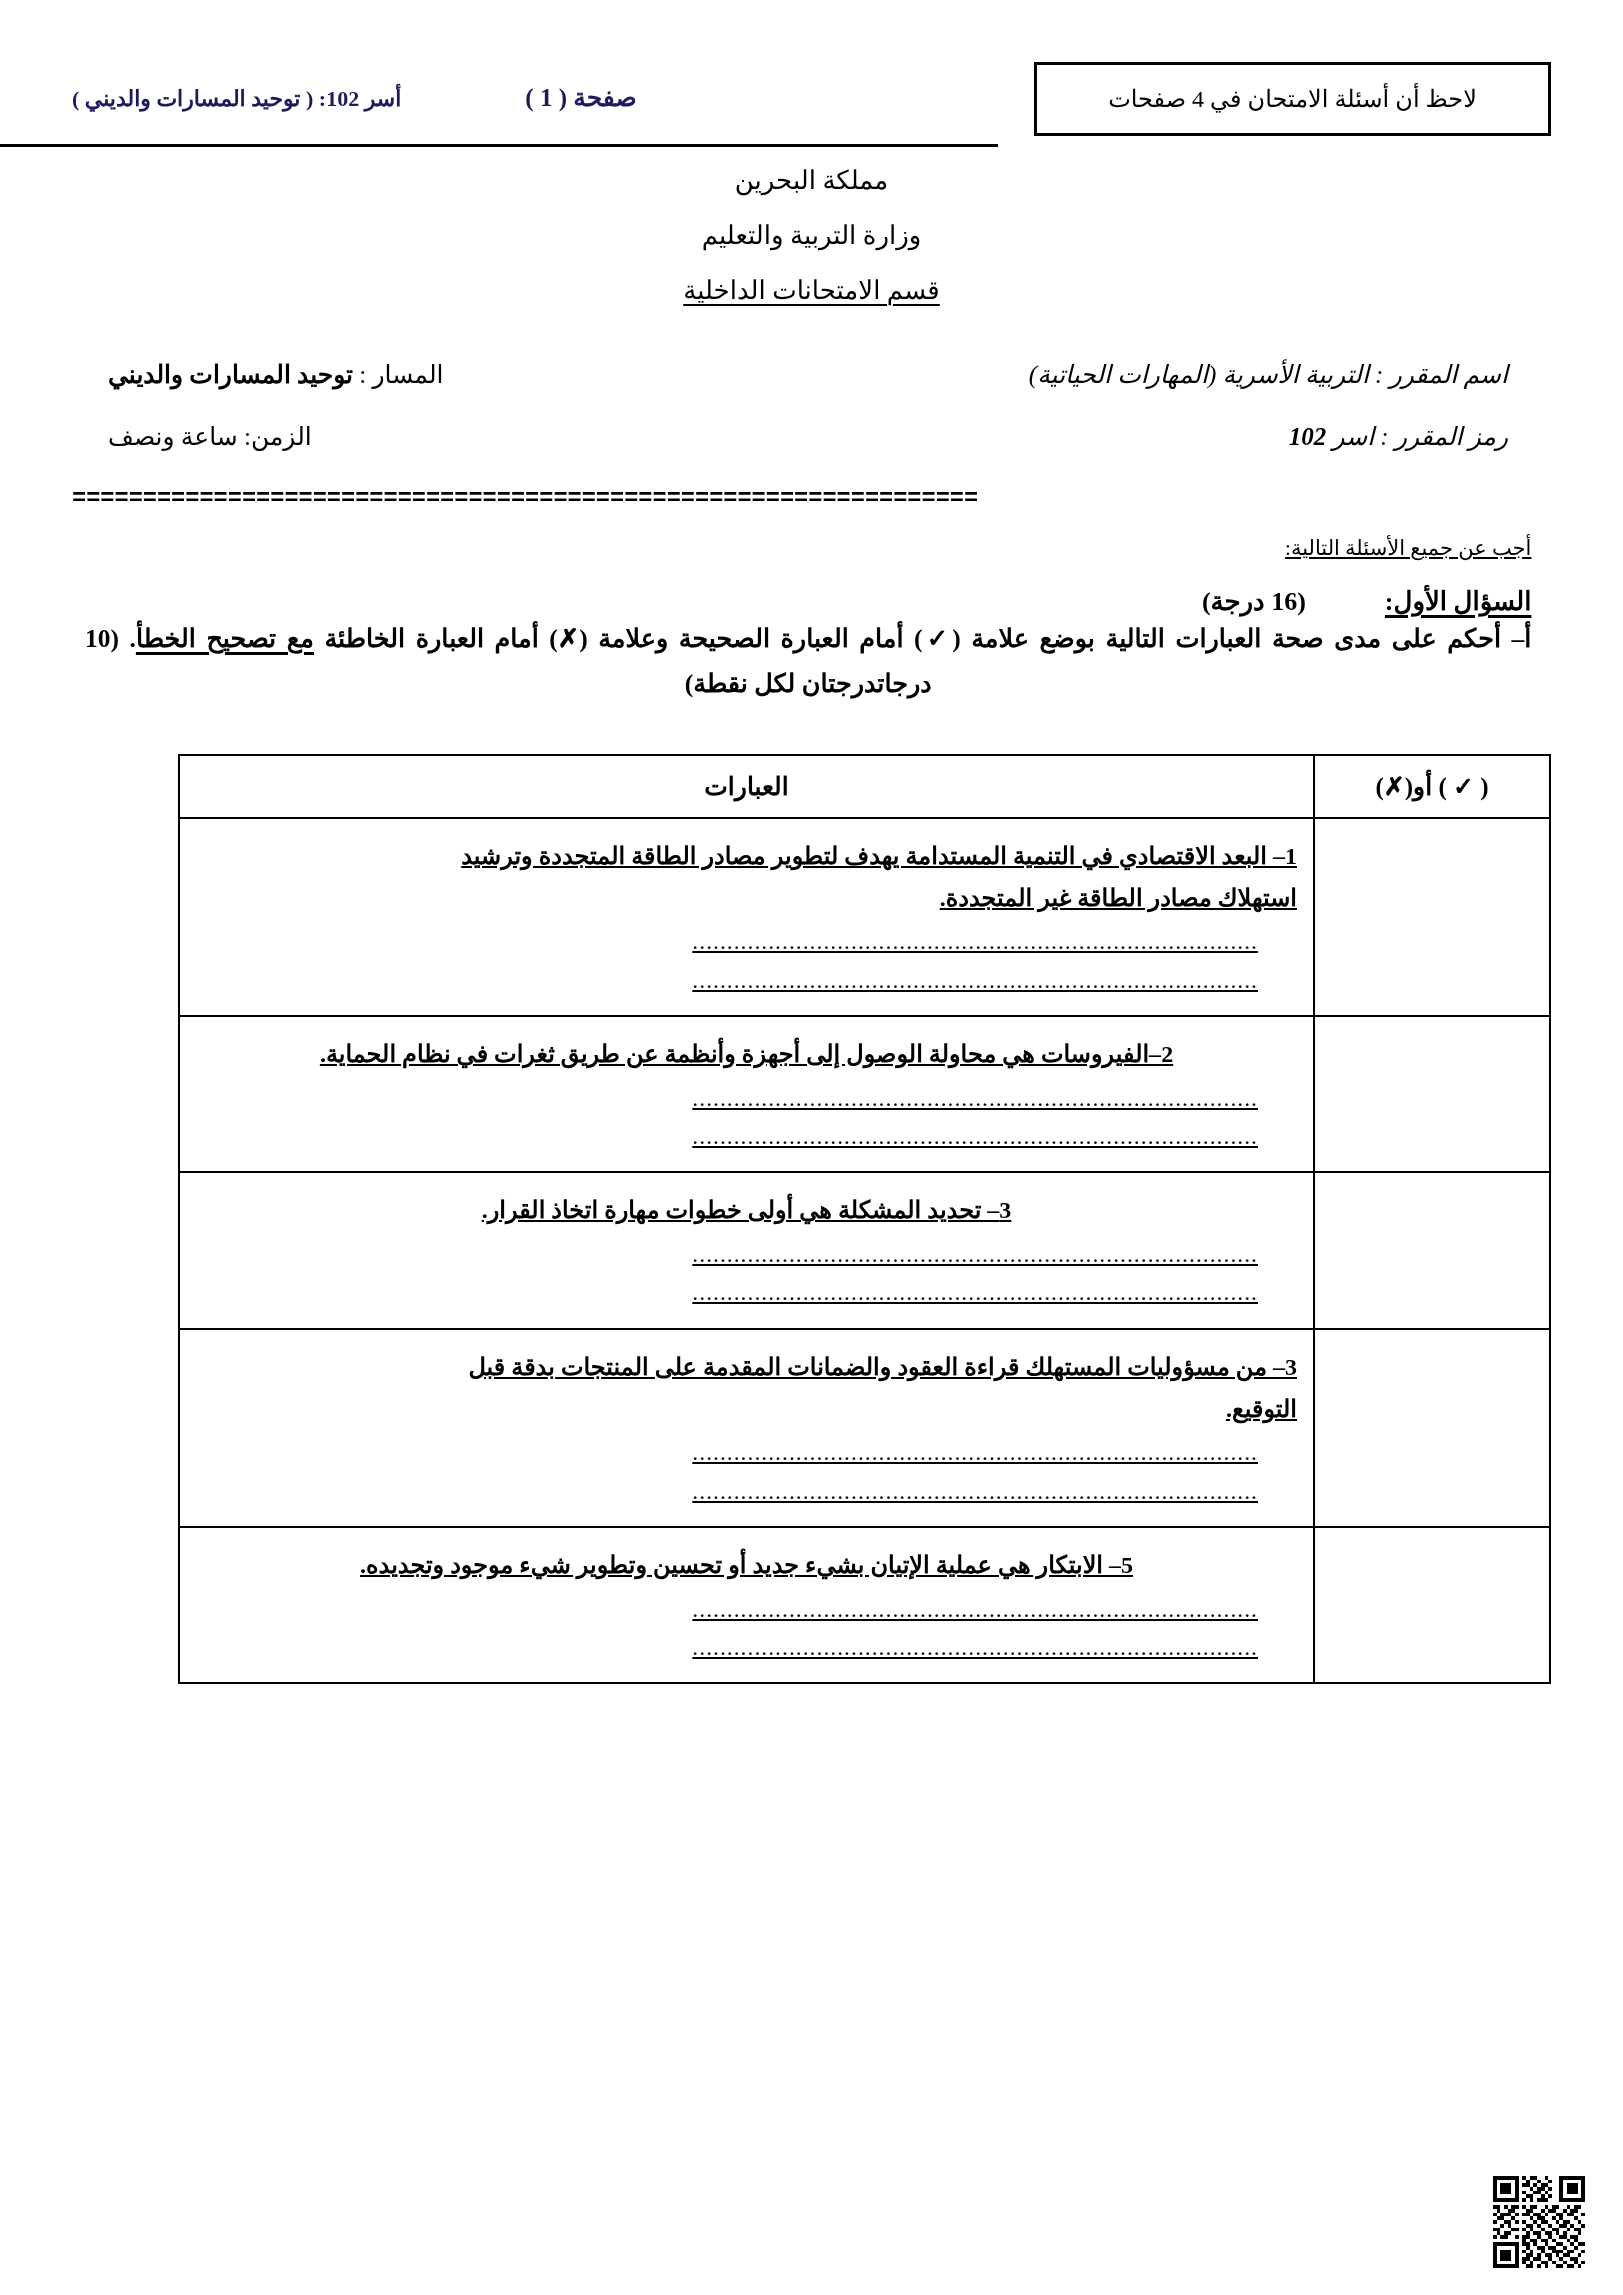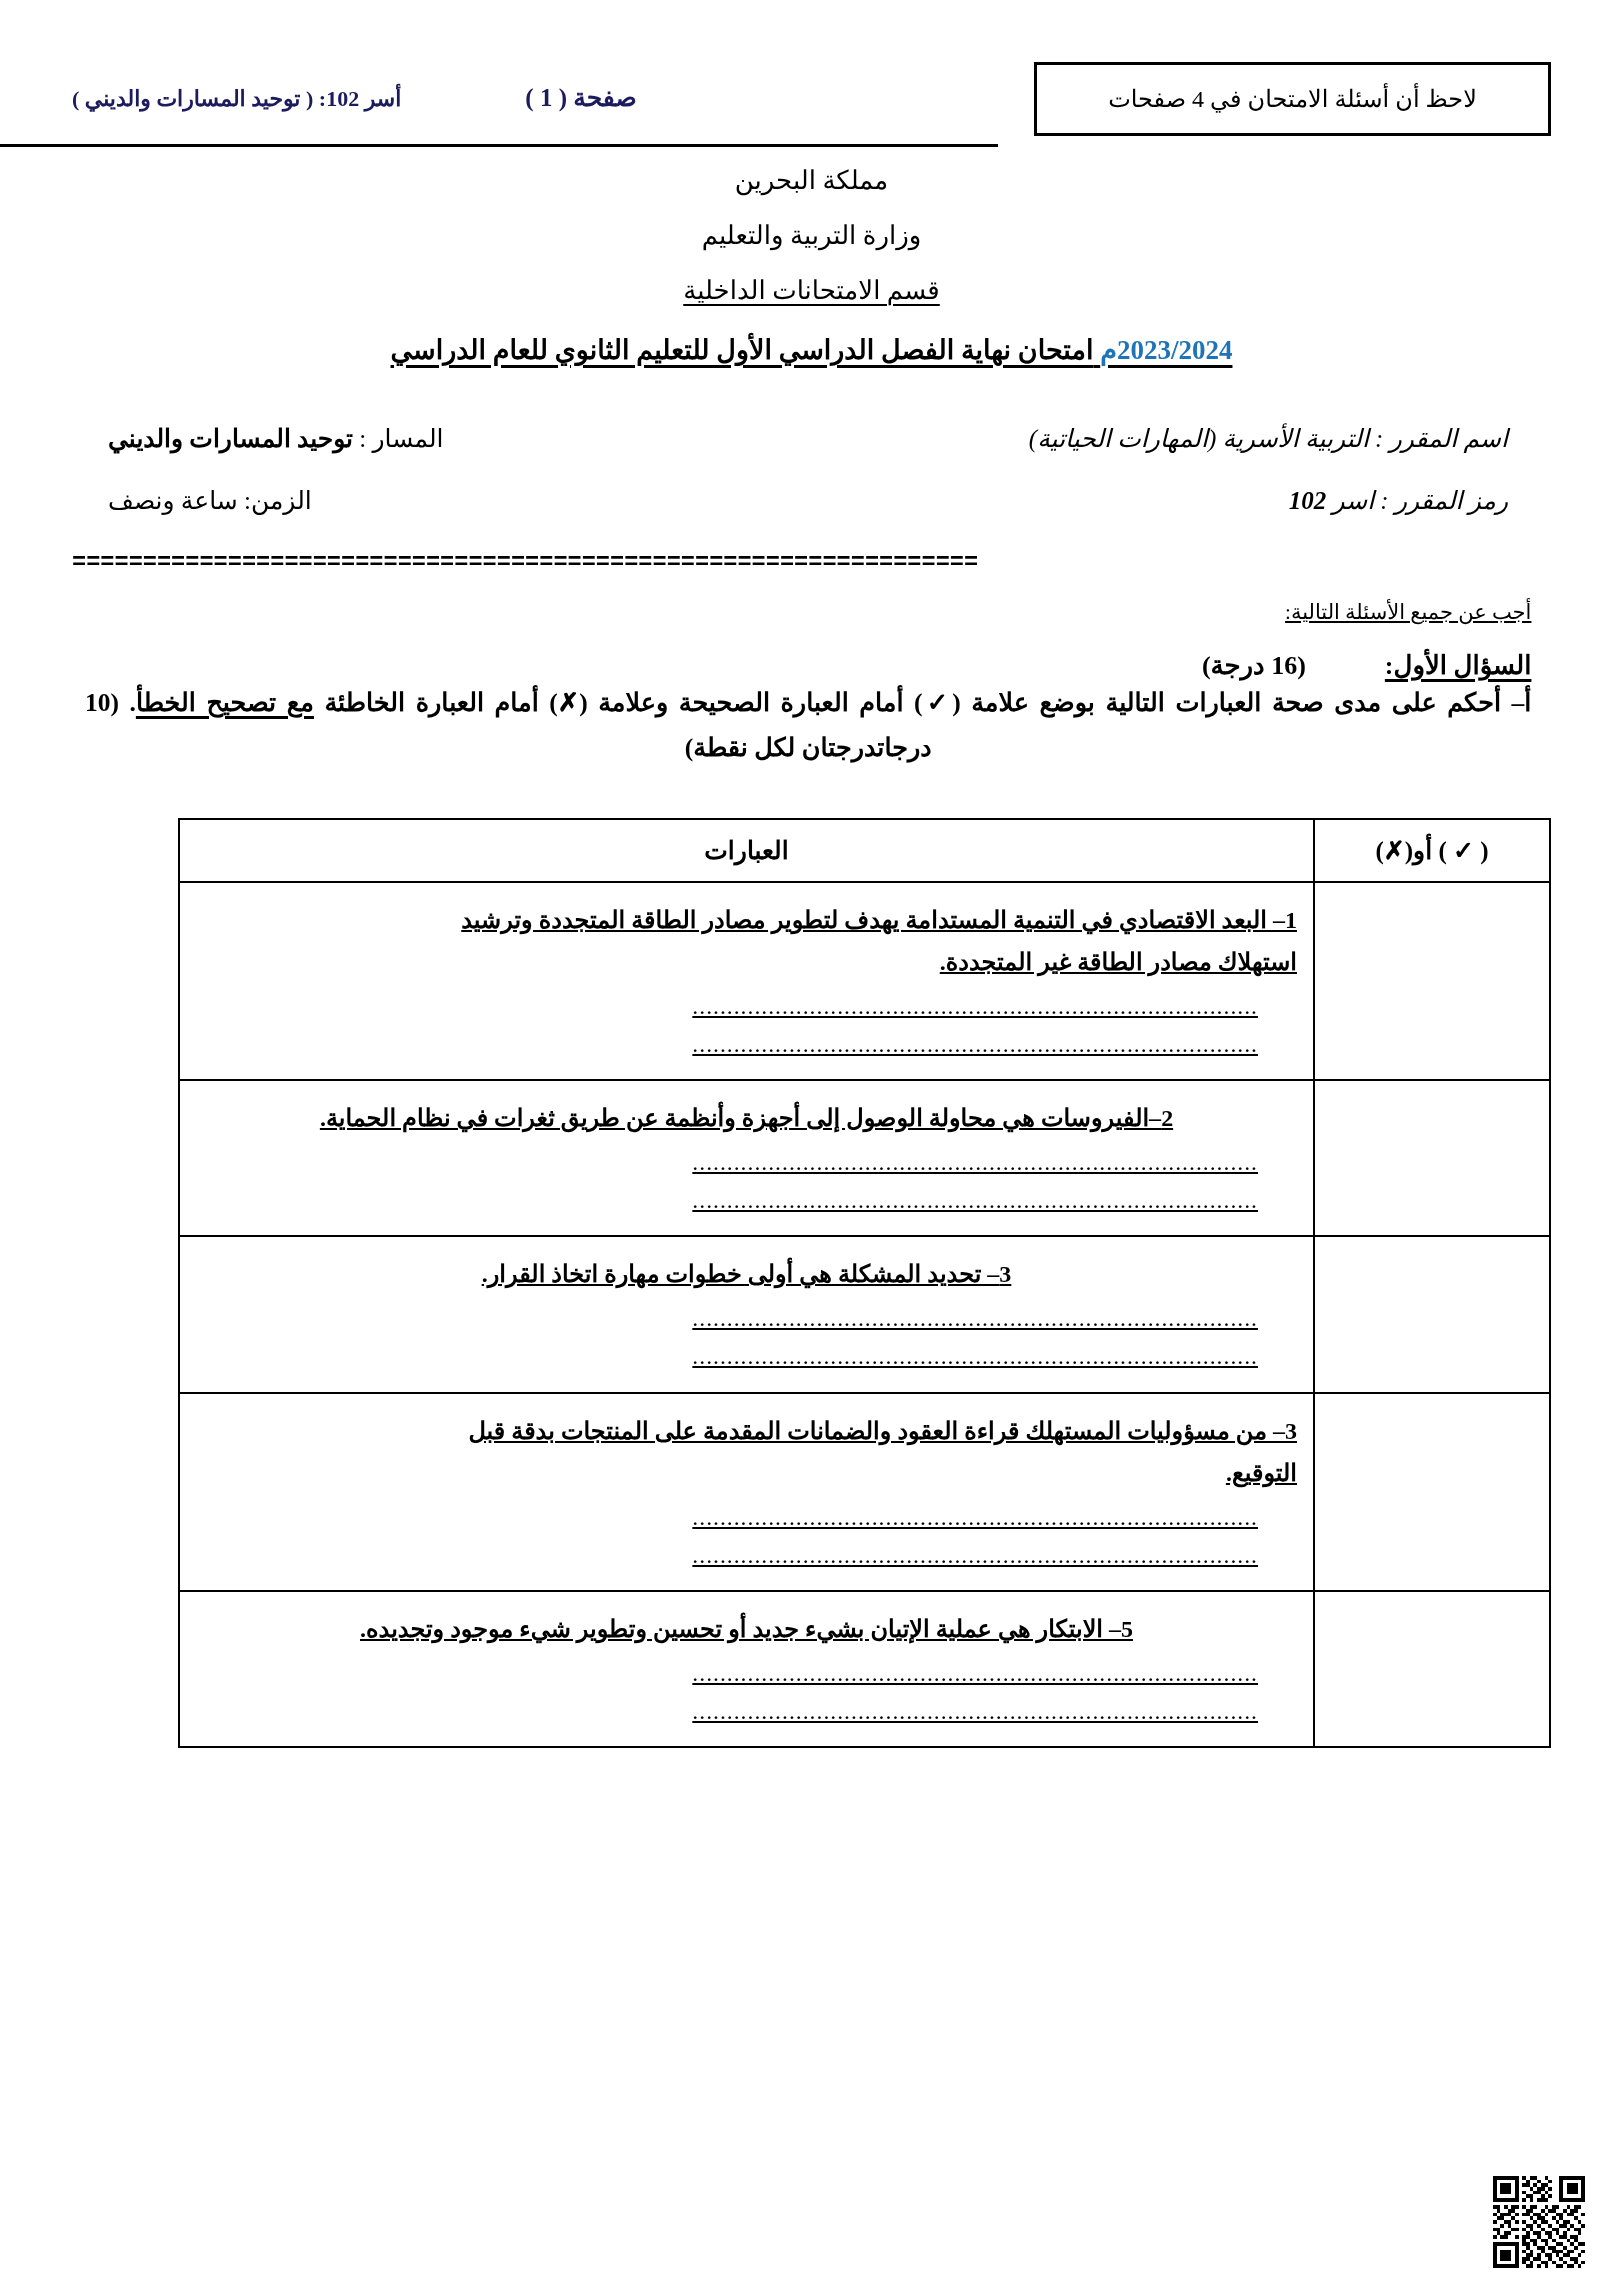--- a/index.html
+++ b/index.html
@@ -246,24 +246,20 @@
     </div>
   </div>
   <hr class="header-rule">
 
   <div class="institution">
     <div>مملكة البحرين</div>
     <div>وزارة التربية والتعليم</div>
     <div class="underlined">قسم الامتحانات الداخلية</div>
   </div>
 
-  <div class="exam-title">
-    <span class="year">2023/2024م</span>
-    <span>امتحان نهاية الفصل الدراسي الأول للتعليم الثانوي للعام الدراسي</span>
-  </div>
 
   <div class="info-block">
     <div class="info-row">
       <div class="cell-right">اسم المقرر : التربية الأسرية (المهارات الحياتية)</div>
       <div class="cell-left">
         <span>المسار : </span><span class="strong">توحيد المسارات والديني</span>
       </div>
     </div>
     <div class="info-row">
       <div class="cell-right">

